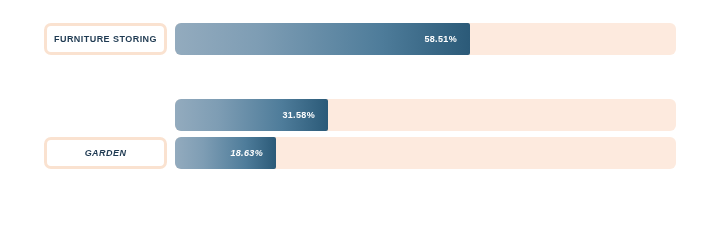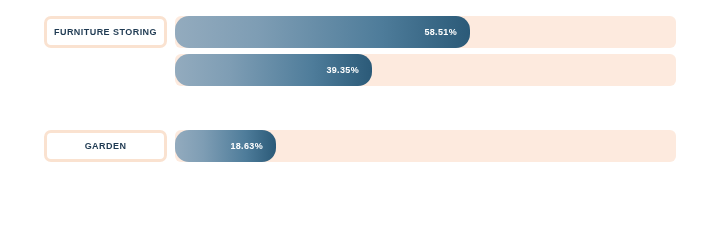--- a/index.html
+++ b/index.html
@@ -17,31 +17,31 @@
   }
   #chart-root {
     position: relative;
     width: 720px;
     height: 229px;
     background: #ffffff;
   }
   .rows {
     position: absolute;
     left: 0;
-    top: 16px;
+    top: 23px;
     width: 720px;
   }
   .row {
     position: relative;
     height: 32px;
     margin-bottom: 6px;
     display: flex;
     align-items: center;
   }
-  .row:last-child { margin-bottom: 4px; }
+  .row:last-child { margin-bottom: 4px; font-style: italic; }
 
   
   .label-box {
     position: absolute;
     left: 44px;
     top: 0;
     width: 123px;
     height: 32px;
     box-sizing: border-box;
     background: #ffffff;
@@ -71,21 +71,21 @@
     height: 32px;
     background: #fdeade;
     border-radius: 6px;
     overflow: hidden;
   }
   .bar {
     position: absolute;
     left: 0;
     top: 0;
     height: 32px;
-    border-radius: 14px;
+    border-radius: 2px;
     background-image: linear-gradient(to right, #93abbe 0%, #7e9db4 28%, #4e7c9a 70%, #2b5a78 100%);
     display: flex;
     align-items: center;
     justify-content: flex-end;
     box-sizing: border-box;
     padding-right: 13px;
   }
   .bar-value {
     color: #ffffff;
     font-size: 9px;
@@ -106,28 +106,28 @@
         <span class="label-text">FURNITURE STORING</span>
       </div>
       <div class="track">
         <div class="bar" style="width: 295px;">
           <span class="bar-value">58.51%</span>
         </div>
       </div>
     </div>
 
     <div class="row">
-      <div class="track">
-        <div class="bar" style="width: 197px;">
-          <span class="bar-value">39.35%</span>
-        </div>
-      </div>
     </div>
 
     <div class="row">
+      <div class="track">
+        <div class="bar" style="width: 153px;">
+          <span class="bar-value">31.58%</span>
+        </div>
+      </div>
     </div>
 
 
     <div class="row">
       <div class="label-box">
         <span class="label-text">GARDEN</span>
       </div>
       <div class="track">
         <div class="bar" style="width: 101px;">
           <span class="bar-value">18.63%</span>

